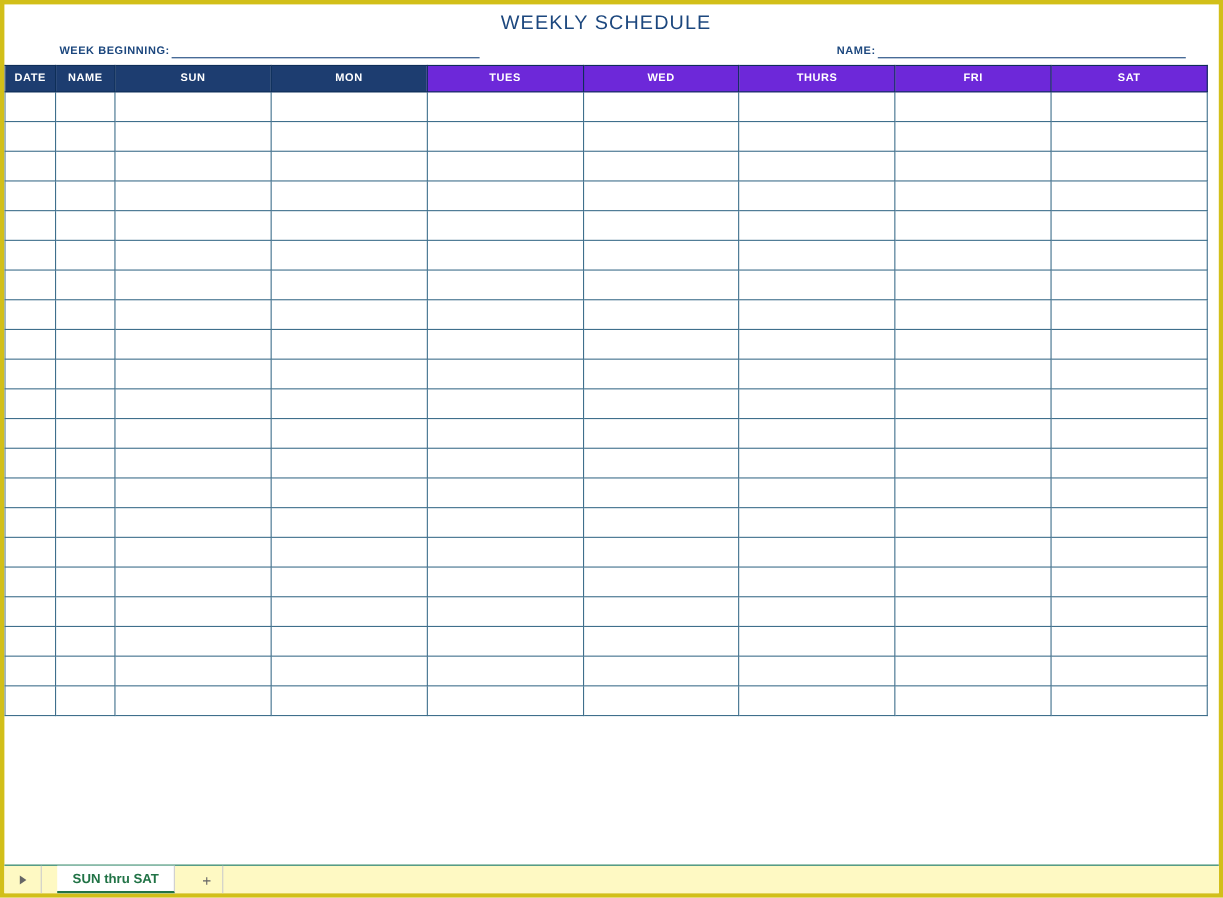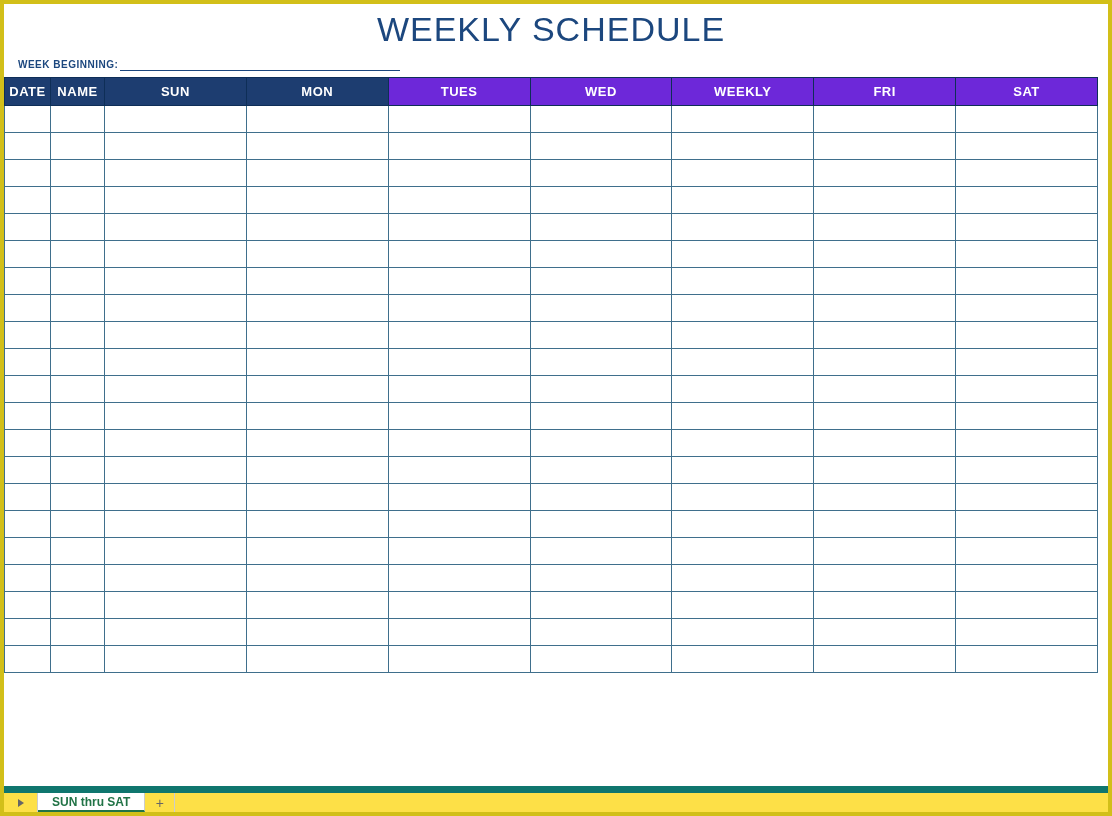--- a/index.html
+++ b/index.html
@@ -16,78 +16,80 @@
     overflow: hidden;
   }
   .sheet-area {
     flex: 1 1 auto;
     padding: 2px 10px 0 0;
     overflow: hidden;
   }
   .title {
     text-align: center;
     color: #1c477e;
-    font-size: 34px;
+    font-size: 18px;
     font-weight: 400;
     letter-spacing: 1px;
     margin: 4px 0 10px 0;
     font-family: "Arial Narrow", Arial, sans-serif;
   }
   .meta-row {
     display: flex;
     justify-content: space-between;
     font-size: 10px;
     color: #1c477e;
     font-weight: 700;
     padding: 0 20px 6px 14px;
     letter-spacing: 0.5px;
+    margin-left: 36px;
   }
   .meta-item { display: flex; align-items: flex-end; }
   .meta-label { white-space: nowrap; padding-bottom: 1px; }
   .meta-line {
     display: inline-block;
     border-bottom: 1px solid #1c477e;
     height: 12px;
     margin-left: 2px;
   }
   .meta-line.wk { width: 280px; }
   .meta-line.nm { width: 280px; }
 
   table.sched {
     border-collapse: collapse;
     width: 100%;
     table-layout: fixed;
   }
   table.sched th {
     color: #fff;
-    font-size: 13px;
+    font-size: 10px;
     font-weight: 700;
     letter-spacing: 0.5px;
     padding: 6px 4px;
     border: 1px solid #0e2e57;
     text-align: center;
   }
   table.sched td {
     border: 1px solid #3f6f8c;
     height: 27px;
     background: #fff;
   }
   .col-date  { width: 46px; }
   .col-hours { width: 54px; }
 
   th.dark  { background: #1d3d70; }
   th.light { background: #6d28d9; }
 
   .tab-strip {
     height: 26px;
-    background: #fde047;
-    border-top: 7px solid #0f766e;
+    background: #fef9c3;
+    border-top: 1px solid #0f766e;
     display: flex;
     align-items: stretch;
     font-size: 12px;
+    gap: 14px;
   }
   .tab-nav {
     width: 34px;
     display: flex;
     align-items: center;
     justify-content: center;
     border-right: 1px solid #ccc;
     color: #666;
   }
   .tab {
@@ -118,20 +120,24 @@
 <body>
 
 <div class="sheet-area">
 
   <div class="title">WEEKLY SCHEDULE</div>
 
   <div class="meta-row">
     <div class="meta-item">
       <span class="meta-label">WEEK BEGINNING:</span>
       <span class="meta-line wk"></span>
+    </div>
+    <div class="meta-item">
+      <span class="meta-label">NAME:</span>
+      <span class="meta-line nm"></span>
     </div>
   </div>
 
   <table class="sched">
     <colgroup>
       <col class="col-date">
         <col class="col-hours">
       <col>
         <col>
         <col>
@@ -141,21 +147,21 @@
         <col>
     </colgroup>
     <thead>
       <tr>
         <th class="dark">DATE</th>
         <th class="dark">NAME</th>
         <th class="dark">SUN</th>
         <th class="dark">MON</th>
         <th class="light">TUES</th>
         <th class="light">WED</th>
-        <th class="light">WEEKLY</th>
+        <th class="light">THURS</th>
         <th class="light">FRI</th>
         <th class="light">SAT</th>
       </tr>
     </thead>
     <tbody id="sched-body">
         <tr>
           <td></td>
           <td></td>
           <td></td>
           <td></td>

